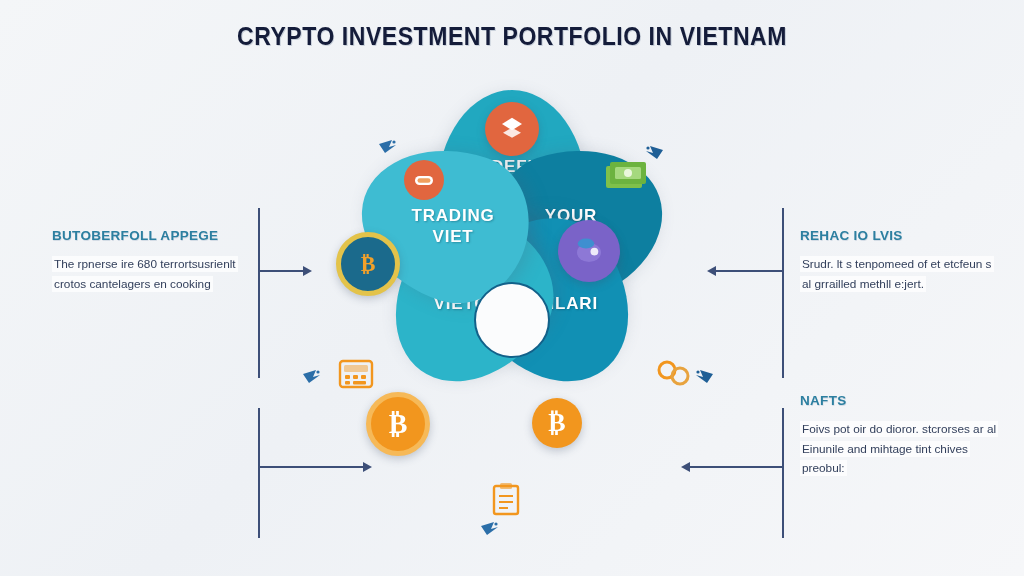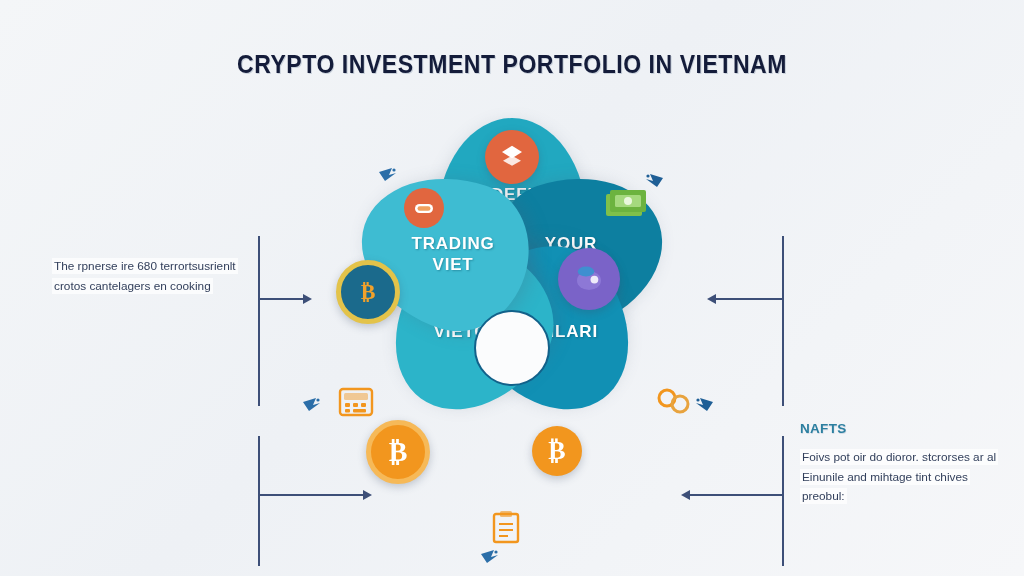--- a/index.html
+++ b/index.html
@@ -3,21 +3,21 @@
 <meta charset="utf-8">
 <style>
   * { margin:0; padding:0; box-sizing:border-box; }
   html, body { width:1024px; height:576px; overflow:hidden; }
   body {
     font-family: "Liberation Sans", sans-serif;
     background: linear-gradient(135deg, #f4f6f8 0%, #eef1f5 45%, #f6f7f9 100%);
     position: relative;
     color: #1b2a4a;
   }
-  .page { position:absolute; inset:0;margin-top:28px; }
+  .page { position:absolute; inset:0; }
 
   
   .title {
     position:absolute;
     top:22px; left:0; width:1024px;
     text-align:center;
     font-size:25px;
     font-weight:bold;
     letter-spacing:0.6px;
     color:#141c3a;
@@ -144,26 +144,31 @@
     <div class="arrowhead arrow-l" style="left:707px; top:266px;"></div>
   </div>
 
   <div class="conn">
     <div class="vbar" style="left:782px; top:408px; height:130px;"></div>
     <div class="hbar" style="left:690px; top:466px; width:92px;"></div>
     <div class="arrowhead arrow-l" style="left:681px; top:462px;"></div>
   </div>
 
   <div class="block left" id="blk-tl">
+    <h3>BUTOBERFOLL APPEGE</h3>
     <p>The rpnerse ire 680 terrortsusrienlt crotos cantelagers en cooking</p>
   </div>
 
   <div class="block left" id="blk-bl">
   </div>
 
+  <div class="block right" id="blk-tr">
+    <h3>REHAC IO LVIS</h3>
+    <p>Srudr. lt s tenpomeed of et etcfeun s al grrailled methll e:jert.</p>
+  </div>
 
   <div class="block right" id="blk-br">
     <h3>NAFTS</h3>
     <p>Foivs pot oir do dioror. stcrorses ar al Einunile and mihtage tint chives preobul:</p>
   </div>
 
   <div class="flower">
 
     <div class="petal" id="petal-0">
       <div class="plabel" id="lab-0">

